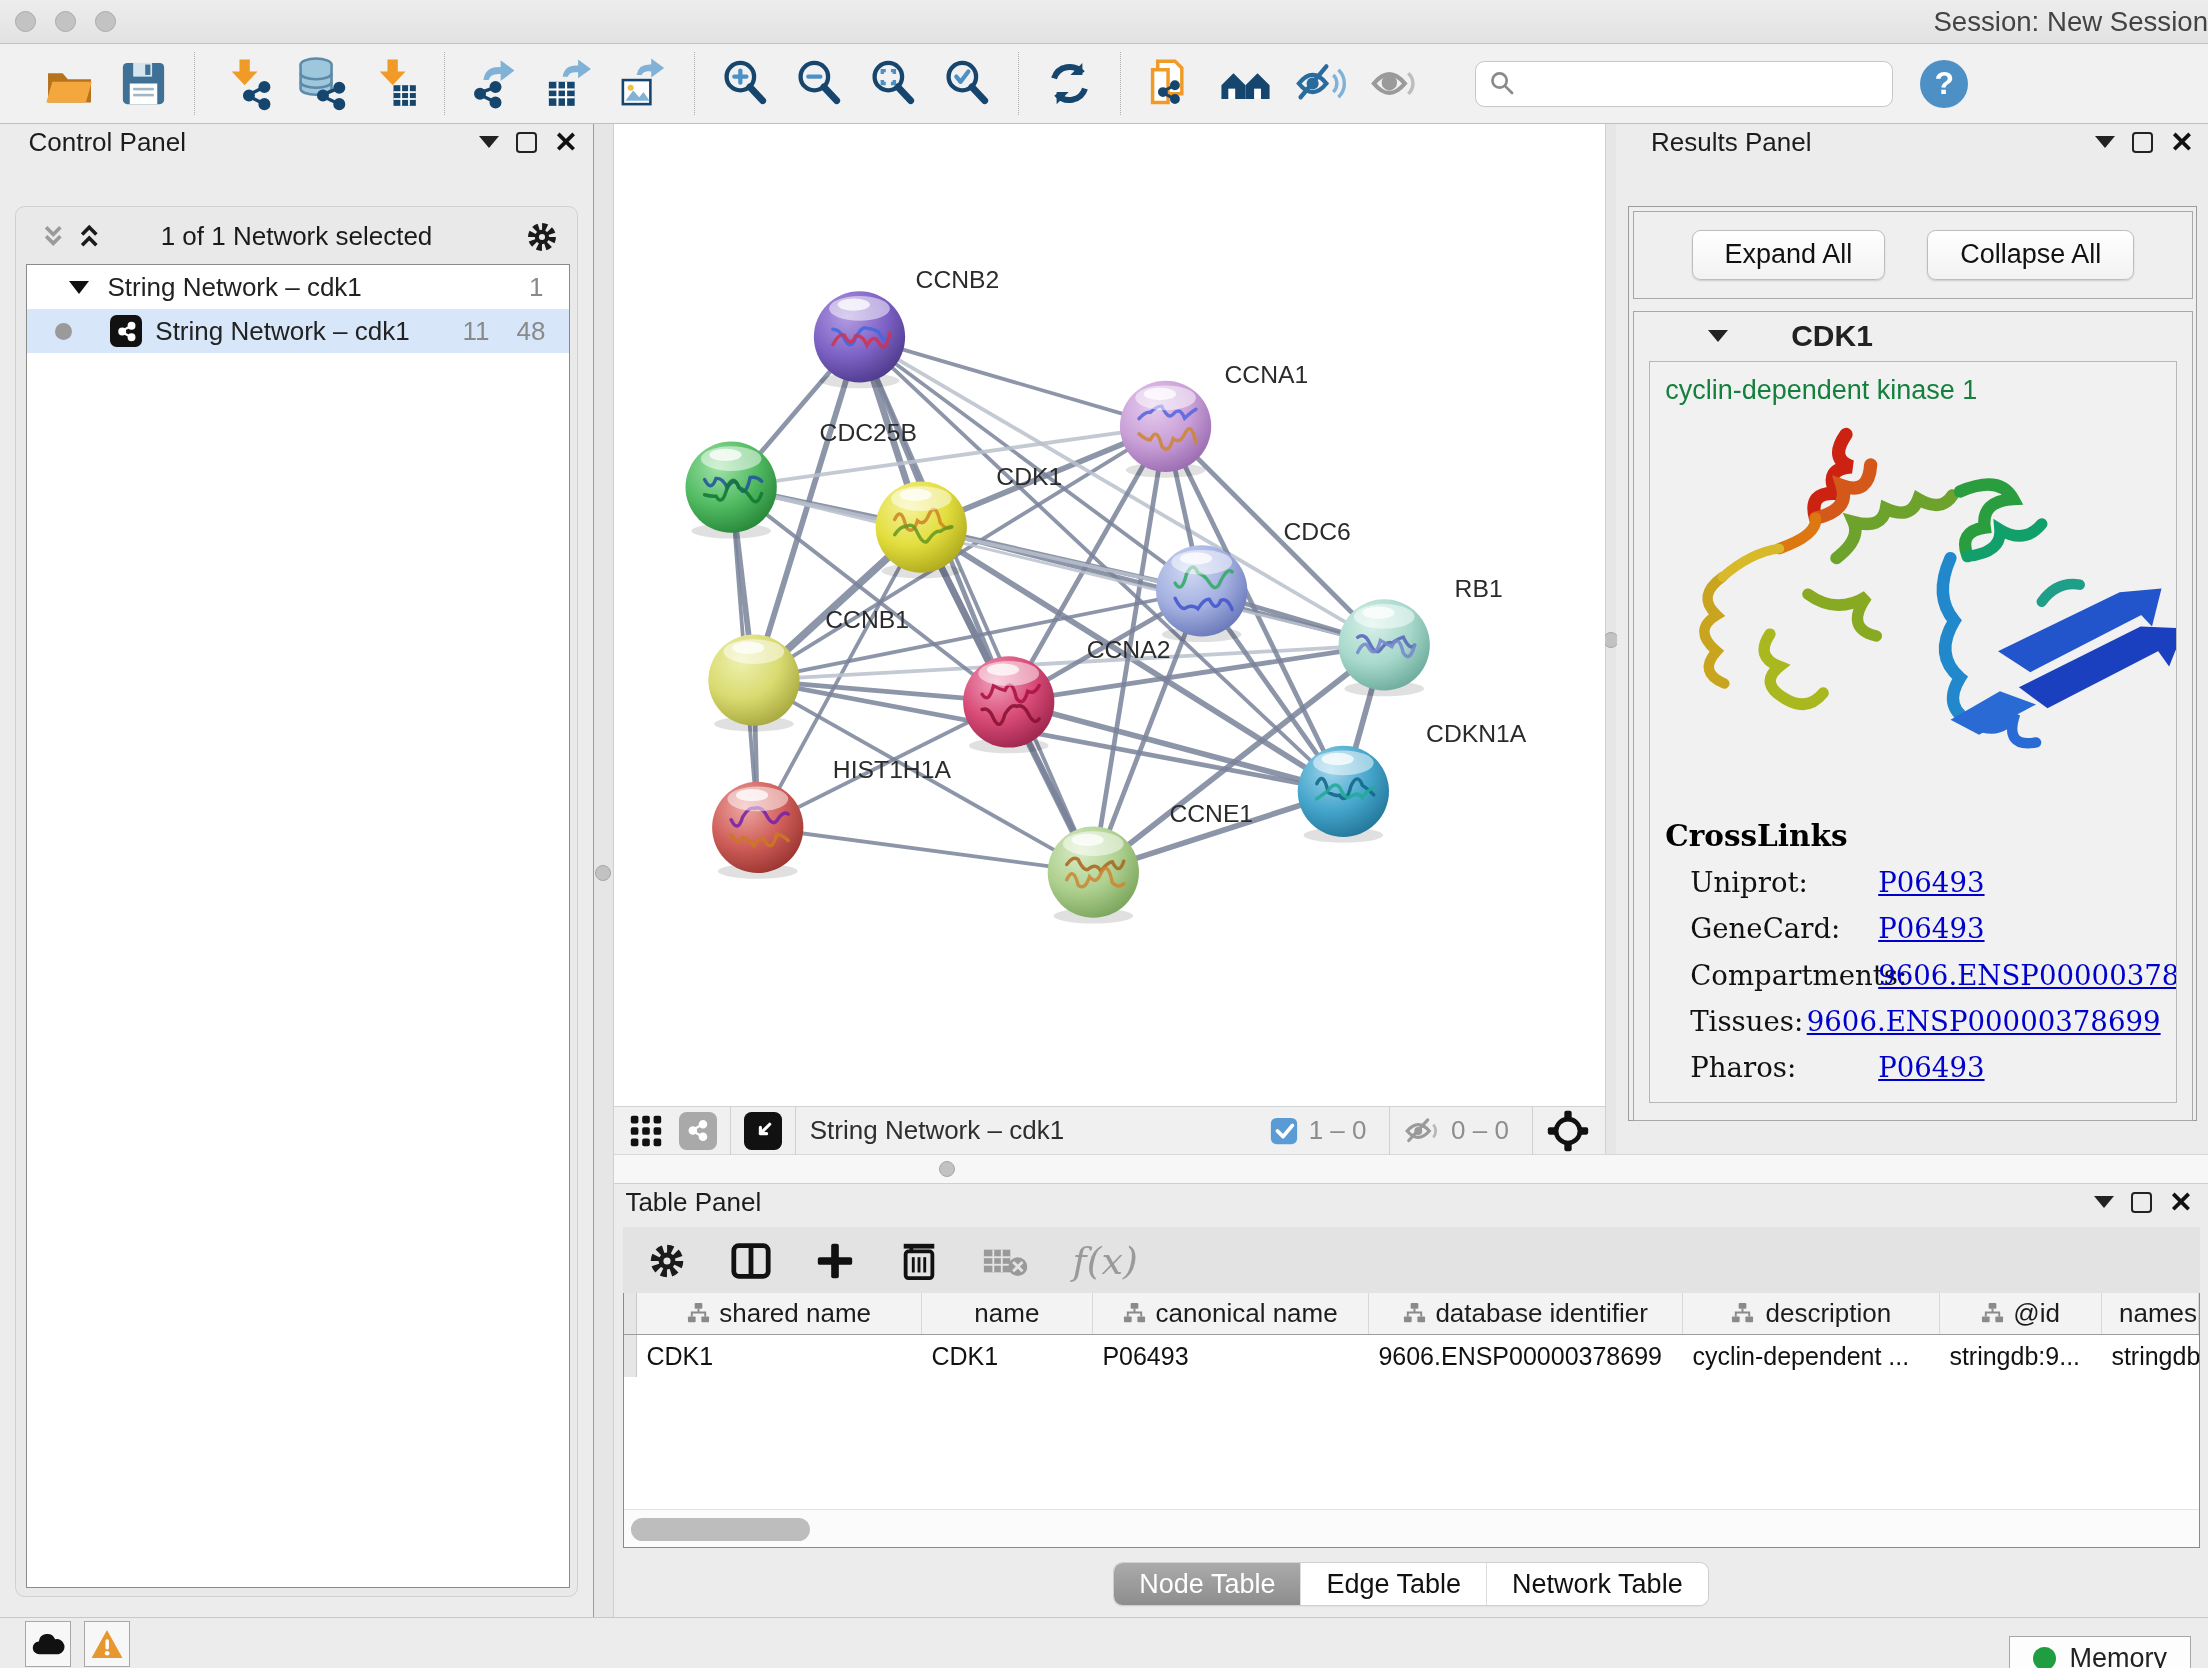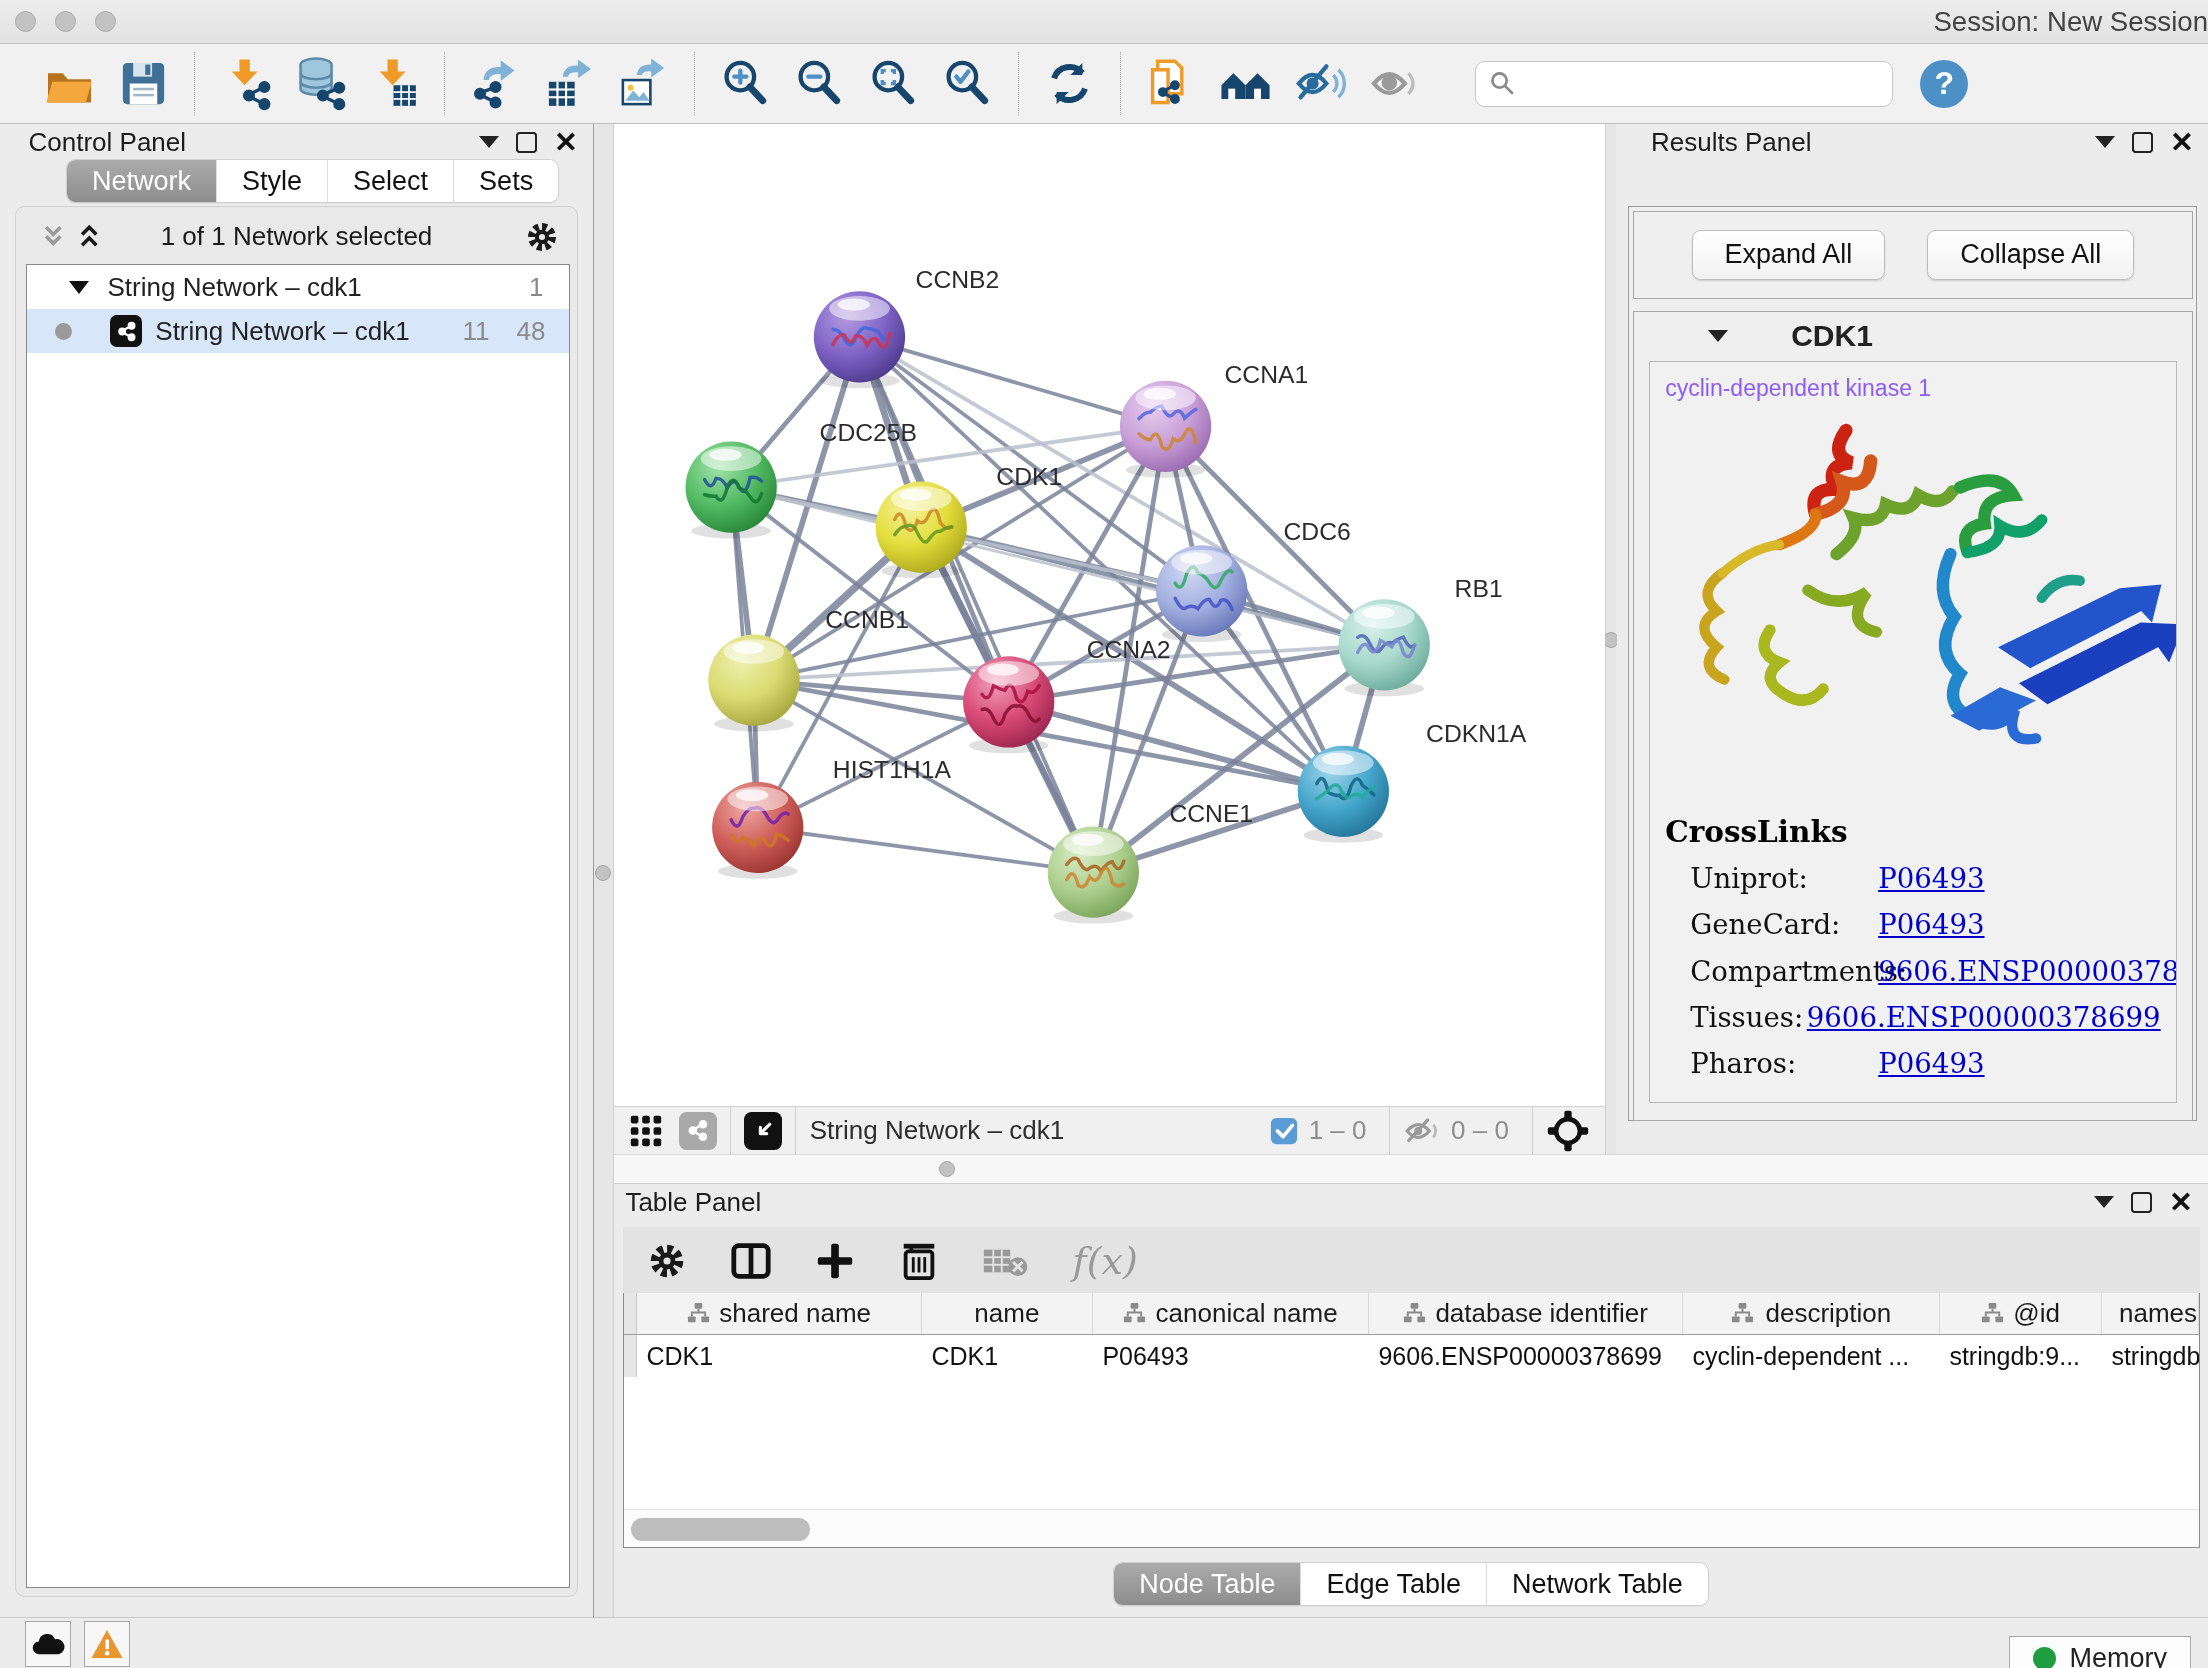--- a/index.html
+++ b/index.html
@@ -64,21 +64,21 @@
   
   #results-panel { left:1617px; top:124px; width:592px; height:1030px; background:#ececec; }
   #rp-tab-row { position:absolute; top:38px; width:100%; text-align:center; }
   #rp-outer { position:absolute; left:11.4px; top:82px; width:569px; height:915px; border:1.9px solid #9c9c9c; background:#efefef; padding:3.8px; }
   #rp-expand-box { border:1.9px solid #a8a8a8; height:88px; display:flex; align-items:center; justify-content:center; gap:42px; margin-bottom:12px; background:#efefef; }
   .rp-btn { background:linear-gradient(#ffffff,#f2f2f2); border:1px solid #bdbdbd; border-radius:8.6px; font-size:27px; padding:8.6px 32px; color:#111; box-shadow:0 1px 1.9px rgba(0,0,0,.15); }
   #rp-gene-box { border:1.9px solid #a8a8a8; height:810px; background:#efefef; }
   #rp-gene-header { height:49px; display:flex; align-items:center; }
   #rp-gene-title { font-size:30px; font-weight:bold; margin-left:63px; }
   #rp-gene-inner { margin:0 15px; height:742px; border:1px solid #b8b8b8; background:#f1f1f1; padding:13.3px 15px; overflow:hidden; }
-  #rp-description { font-size:23px; color:#8b5cf6; }
+  #rp-description { font-size:27px; color:#15803d; }
   #crosslinks { font-family:"DejaVu Serif", serif; margin-top:5.7px; }
   #crosslinks-title { font-size:29.5px; font-weight:bold; color:#000; }
   .cl-row { display:flex; margin-top:13.3px; font-size:27.6px; }
   .cl-label { width:188px; margin-left:25px; color:#111; }
   .cl-link { color:#0000cc; text-decoration:underline; }
 
   
   #table-panel { left:614px; top:1184px; width:1594px; height:433px; background:#ececec; }
   #tp-toolbar { position:absolute; left:8.6px; top:43px; width:1577px; height:67px; background:#e3e3e3; display:flex; align-items:center; gap:42px; padding-left:23px; }
   #tp-table { position:absolute; left:8.6px; top:109px; width:1577px; height:255px; background:#fff; border:1.9px solid #8a8a8a; border-top:none; overflow:hidden; }
@@ -308,26 +308,20 @@
 
 <div class="abs" id="control-panel">
   <div class="panel-header">
     <span style="margin-left:28.5px">Control Panel</span>
     <span class="ph-icons">
       <span class="tri-down"></span>
       <span class="float-box"></span>
       <span class="close-x">✕</span>
     </span>
   </div>
-  <div id="cp-tabs-row"><span class="seg" id="cp-tabs">
-        <span class="tab active">Network</span>
-        <span class="tab">Style</span>
-        <span class="tab">Select</span>
-        <span class="tab">Sets</span>
-      </span></div>
   <div id="cp-container">
     <div id="cp-selheader">
       <svg width="28.5" height="28.5" viewBox="0 0 32 32" style="position:absolute;left:23px">
           <g fill="none" stroke="#9a9a9a" stroke-width="4">
             <path d="M8 6 l8 8 8 -8"></path>
             <path d="M8 16 l8 8 8 -8"></path>
           </g>
         </svg>
       <svg width="28.5" height="28.5" viewBox="0 0 32 32" style="position:absolute;left:59px">
           <g fill="none" stroke="#1a1a1a" stroke-width="4">

